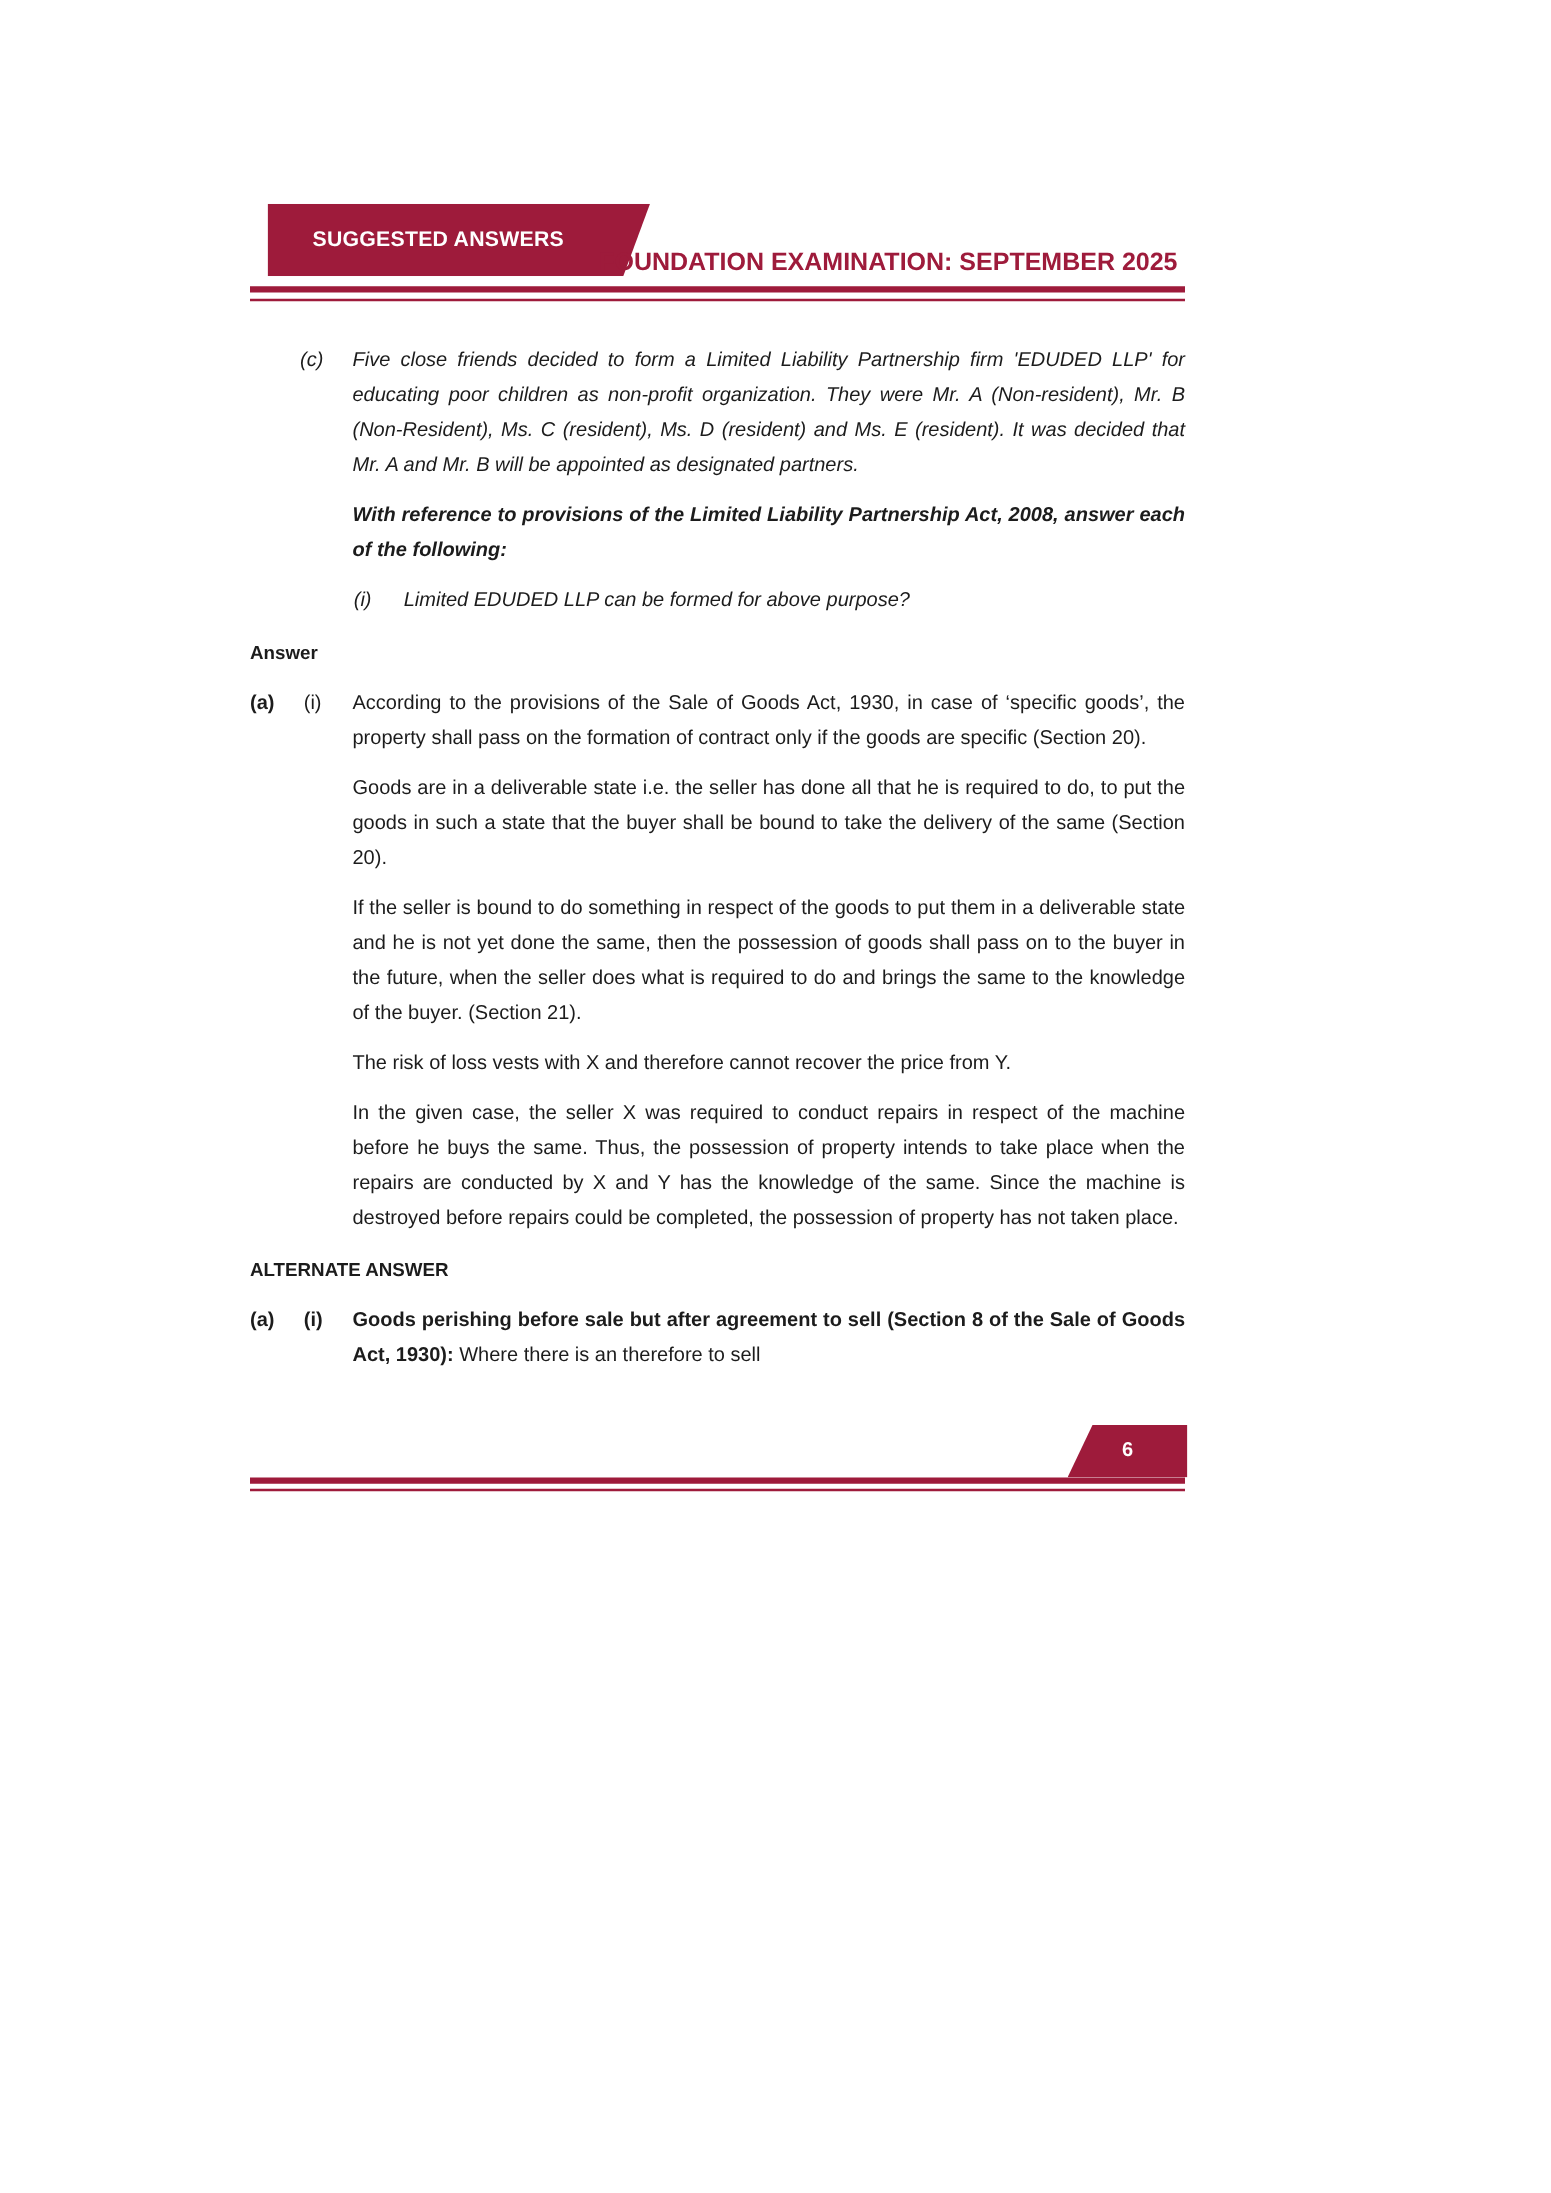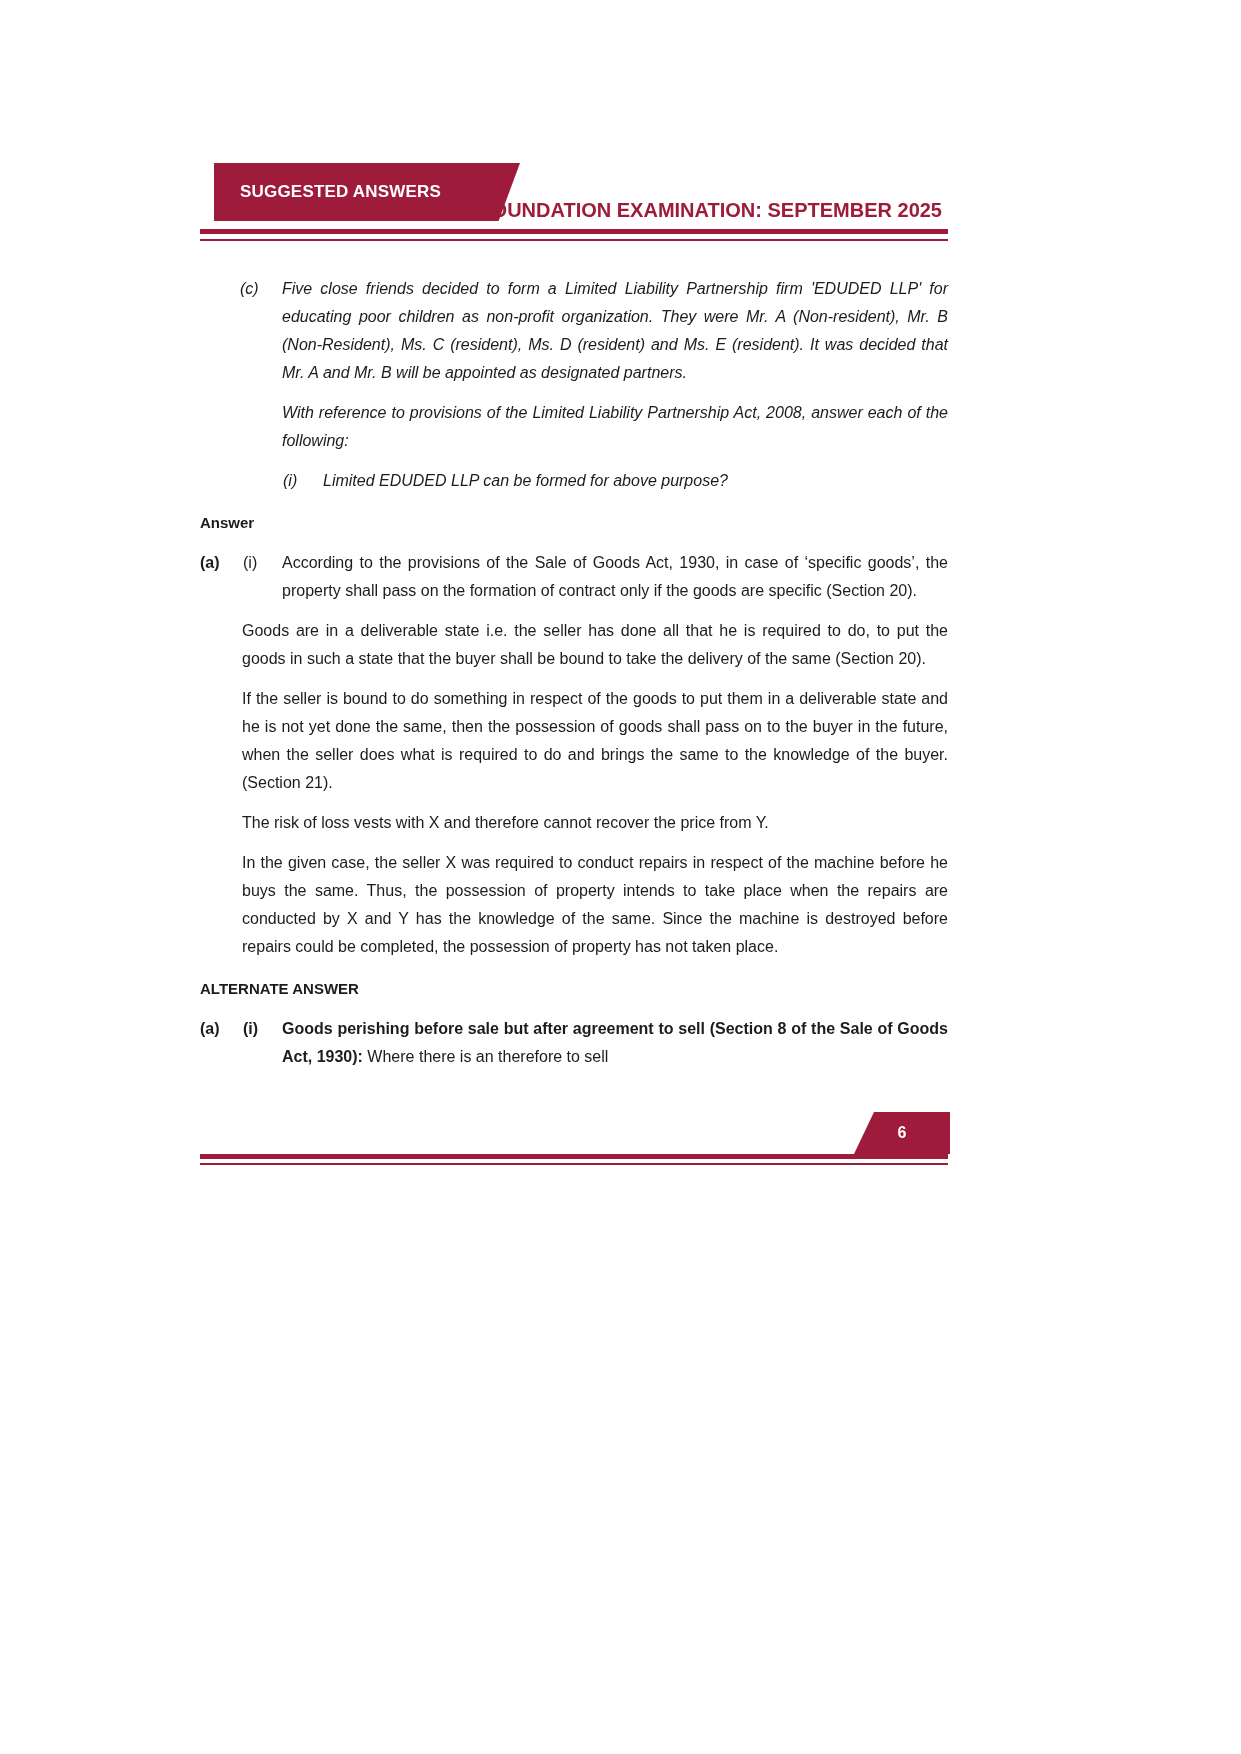--- a/index.html
+++ b/index.html
@@ -13,47 +13,47 @@
     position:absolute; left:200px; top:163px; width:748px;
     font-size:16px; line-height:28px;
   }
 
   
   .header { position:relative; height:78px; margin-bottom:34px; }
   .banner {
     position:absolute; left:14px; top:0; width:306px; height:58px;
     background:var(--accent);
     clip-path:polygon(0 0, 100% 0, 93% 100%, 0 100%);
-    display:flex; align-items:center; padding-left:26px;
+    display:flex; align-items:center; padding-left:36px;
   }
   .banner-label { color:#fff; font-weight:700; font-size:17px; letter-spacing:.2px; }
   .header-title { position:absolute; right:6px; bottom:17px; color:var(--accent); font-weight:700; font-size:20px; }
   .hrule-thick { position:absolute; left:0; right:0; bottom:7px; height:5px; background:var(--accent); }
   .hrule-thin  { position:absolute; left:0; right:0; bottom:0; height:2px; background:var(--accent); }
 
   
   .question { font-style:italic; }
   .row { display:flex; }
   .q-c-row { margin-bottom:12px; }
   .q-c-label { flex:none; width:42px; margin-left:40px; }
   .q-text { flex:1; text-align:justify; }
-  .q-para2 { margin-left:82px; margin-bottom:12px; text-align:justify; }
+  .q-para2 { margin-left:82px; margin-bottom:12px; text-align:justify;font-weight:bold; }
   .q-item { display:flex; margin-left:83px; margin-bottom:12px; }
   .q-item-label { flex:none; width:40px; }
   .q-item-text { flex:1; text-align:justify; }
   .marks { float:right; font-weight:700; }
 
   
   .section-heading { font-weight:700; font-size:15px; margin:14px 0 12px; font-style:normal; }
   .ans-row { display:flex; }
   .lbl-a { flex:none; width:43px; font-weight:700; }
   .lbl-i { flex:none; width:39px; }
   .body-text { flex:1; }
   .para { text-align:justify; margin-bottom:12px; }
-  .para.indent { margin-left:42px; }
+  .para.indent { margin-left:82px; }
   .alt-row .lbl-i { font-weight:700; }
   .lead { font-weight:700; }
 
   
   .footer { position:relative; height:60px; margin-top:22px; }
   .page-badge {
     position:absolute; right:-2px; bottom:11px; width:96px; height:42px;
     background:var(--accent);
     clip-path:polygon(20px 0, 100% 0, 100% 100%, 0 100%);
     display:flex; align-items:center; justify-content:center;

